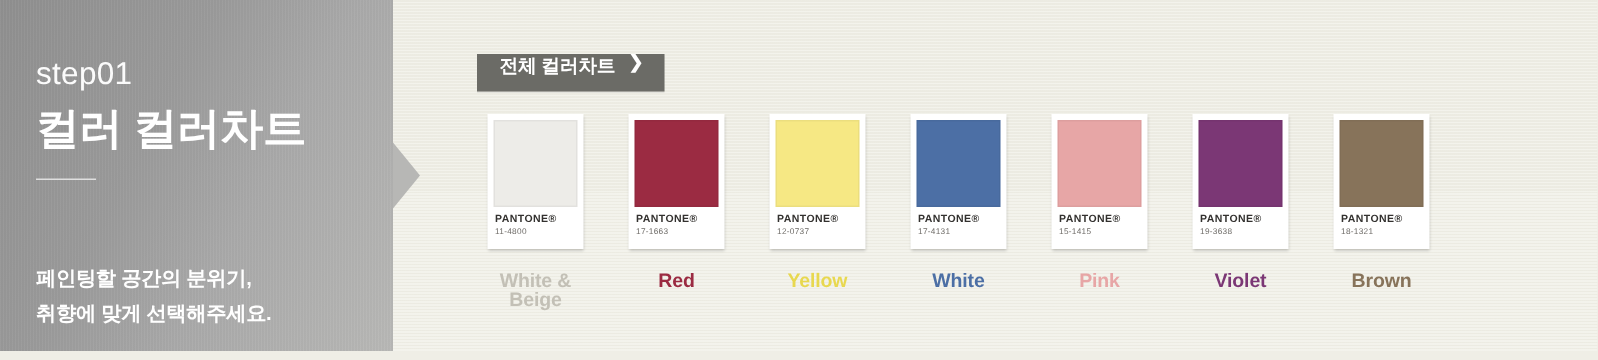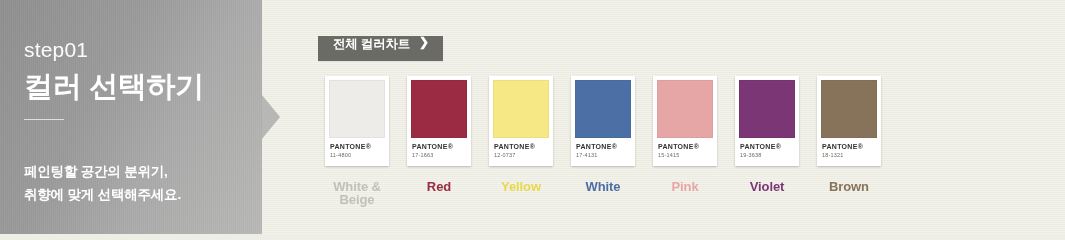--- a/index.html
+++ b/index.html
@@ -76,21 +76,21 @@
     letter-spacing: -0.3px;
   }
   .step-rule {
     margin-top: 16px;
     width: 40px;
     height: 1px;
     background: #e7e7e7;
     opacity: 0.9;
   }
   .step-desc {
-    margin-top: 40px;
+    margin-top: 54px;
     font-size: 13.5px;
     font-weight: bold;
     color: #ffffff;
     line-height: 1.72;
     letter-spacing: -0.2px;
   }
   .step-desc div { white-space: nowrap; }
 
   
   .content {
@@ -125,21 +125,21 @@
     line-height: 1;
     transform: translateY(-0.5px);
   }
 
   
   .swatch-row {
     position: absolute;
     left: 33px;
     top: 76px;
     display: flex;
-    gap: 4px;
+    gap: 16px;
   }
   .swatch-col {
     width: 78px;
     display: flex;
     flex-direction: column;
     align-items: center;
   }
   .card {
     width: 64px;
     height: 90px;
@@ -184,21 +184,21 @@
   }
 </style>
 </head>
 <body>
 
 <div class="screen">
 
   <div class="step-panel">
     <div class="step-inner">
       <div class="step-num">step01</div>
-      <div class="step-title">컬러 선택하기</div>
+      <div class="step-title">컬러 컬러차트</div>
       <div class="step-rule"></div>
       <div class="step-desc">
         <div>페인팅할 공간의 분위기,</div>
         <div>취향에 맞게 선택해주세요.</div>
       </div>
     </div>
   </div>
   <div class="panel-arrow"></div>
 
   <div class="content">

